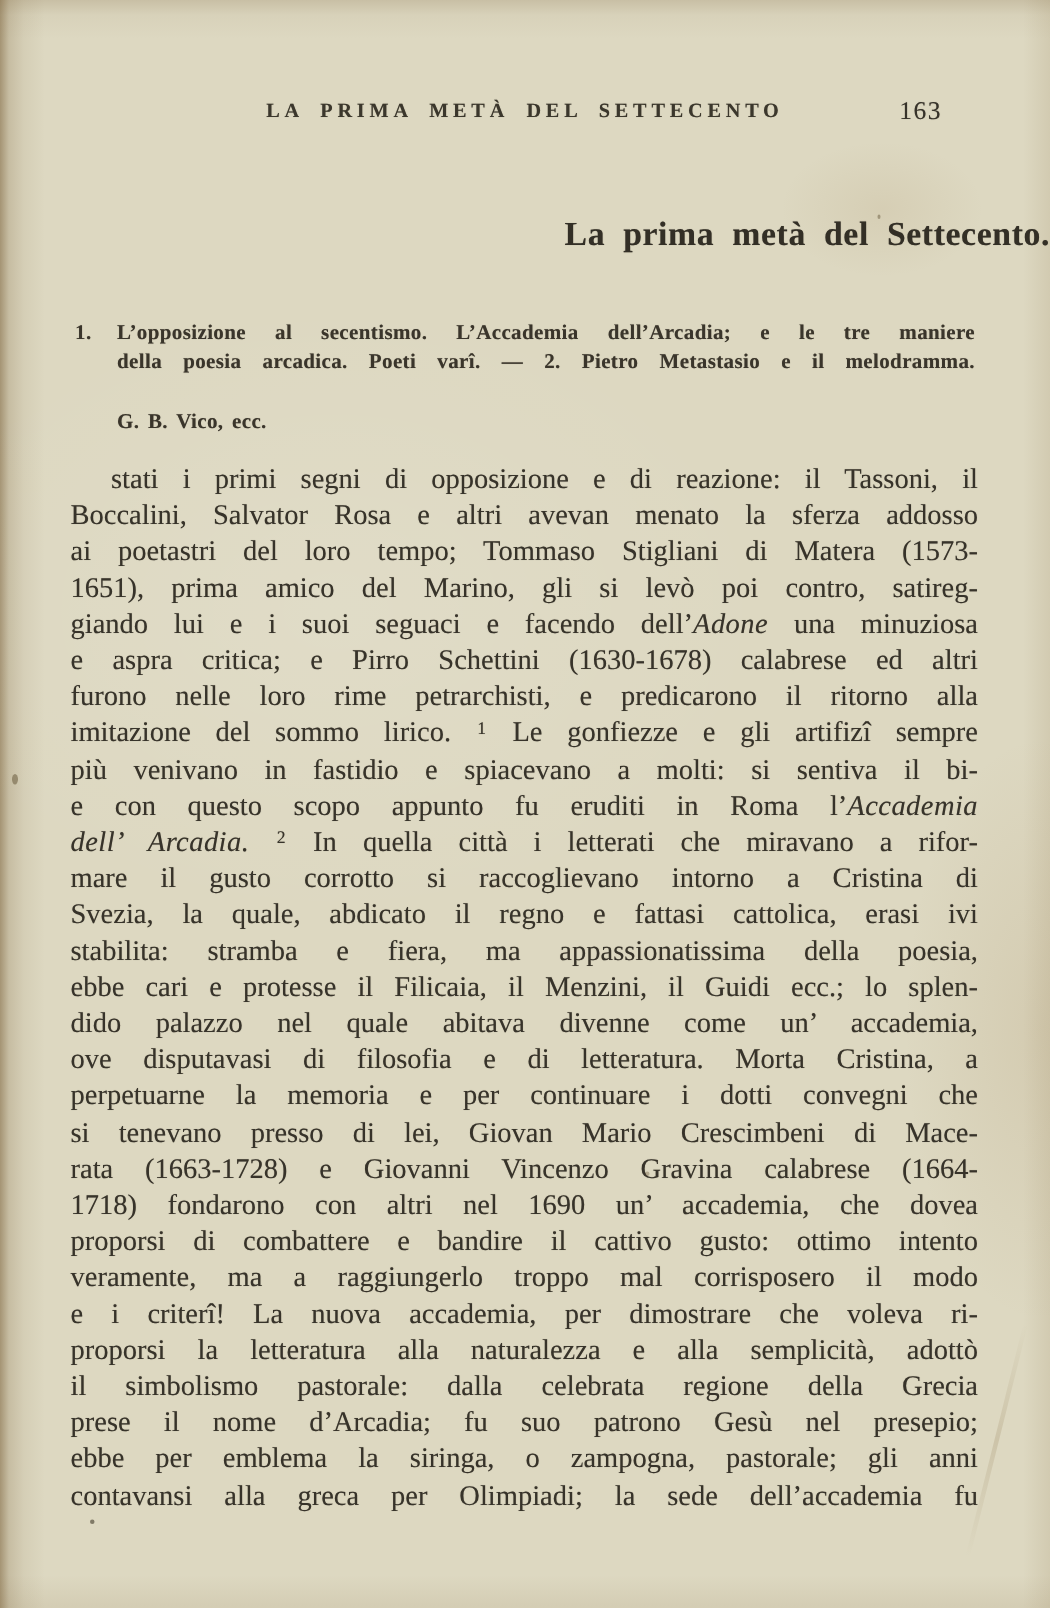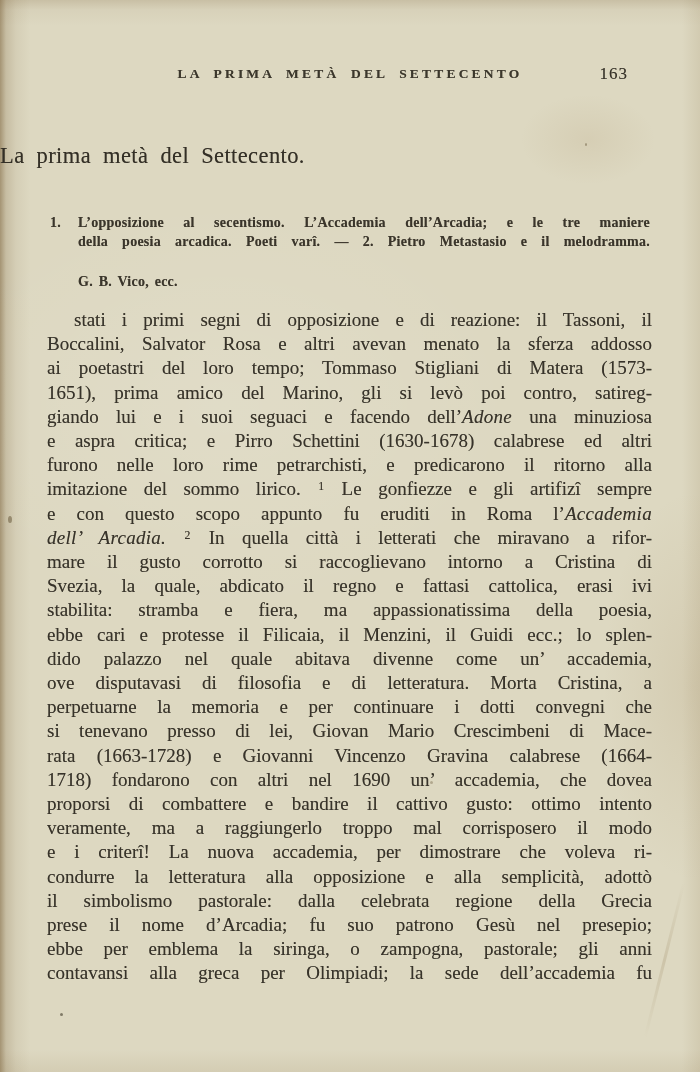--- a/index.html
+++ b/index.html
@@ -27,22 +27,22 @@
     display:block;text-align:center;
     font-size:13.5px;font-weight:bold;letter-spacing:3.2px;word-spacing:5px;
     color:#3b372c;
   }
   .page-number{
     position:absolute;top:-2px;right:72px;
     font-size:17px;letter-spacing:1px;color:#37332a;
   }
   
   .main-title{
-    position:absolute;top:143px;left:0;right:0;text-align:left;
-    font-size:22.5px;font-weight:normal;word-spacing:6px;letter-spacing:0.4px;
+    position:absolute;top:143px;left:0;right:0;text-align:right;
+    font-size:22.5px;font-weight:bold;word-spacing:6px;letter-spacing:0.4px;
     color:#332f26;
   }
   
   .summary{
     position:absolute;top:213px;left:50px;right:50px;
     display:flex;font-weight:bold;font-size:14px;line-height:19.4px;
     letter-spacing:0.25px;color:#3a352b;
   }
   .summary-number{flex:none;width:28px;}
   .summary-text{flex:1;}
@@ -92,36 +92,37 @@
 
   <div class="body-text">
       <div class="jline"><span>stati i primi segni di opposizione e di reazione: il Tassoni, il</span></div>
       <div class="jline"><span>Boccalini, Salvator Rosa e altri avevan menato la sferza addosso</span></div>
       <div class="jline"><span>ai poetastri del loro tempo; Tommaso Stigliani di Matera (1573-</span></div>
       <div class="jline"><span>1651), prima amico del Marino, gli si levò poi contro, satireg-</span></div>
       <div class="jline"><span>giando lui e i suoi seguaci e facendo dell’</span><em>Adone</em><span> una minuziosa</span></div>
       <div class="jline"><span>e aspra critica; e Pirro Schettini (1630-1678) calabrese ed altri</span></div>
       <div class="jline"><span>furono nelle loro rime petrarchisti, e predicarono il ritorno alla</span></div>
       <div class="jline"><span>imitazione del sommo lirico. </span><sup>1</sup><span> Le gonfiezze e gli artifizî sempre</span></div>
+      <div class="jline"><span>più venivano in fastidio e spiacevano a molti: si sentiva il bi-</span></div>
       <div class="jline"><span>e con questo scopo appunto fu eruditi in Roma l’</span><em>Accademia</em></div>
       <div class="jline"><em>dell’ Arcadia.</em><span> </span><sup>2</sup><span> In quella città i letterati che miravano a rifor-</span></div>
       <div class="jline"><span>mare il gusto corrotto si raccoglievano intorno a Cristina di</span></div>
       <div class="jline"><span>Svezia, la quale, abdicato il regno e fattasi cattolica, erasi ivi</span></div>
       <div class="jline"><span>stabilita: stramba e fiera, ma appassionatissima della poesia,</span></div>
       <div class="jline"><span>ebbe cari e protesse il Filicaia, il Menzini, il Guidi ecc.; lo splen-</span></div>
       <div class="jline"><span>dido palazzo nel quale abitava divenne come un’ accademia,</span></div>
       <div class="jline"><span>ove disputavasi di filosofia e di letteratura. Morta Cristina, a</span></div>
       <div class="jline"><span>perpetuarne la memoria e per continuare i dotti convegni che</span></div>
       <div class="jline"><span>si tenevano presso di lei, Giovan Mario Crescimbeni di Mace-</span></div>
       <div class="jline"><span>rata (1663-1728) e Giovanni Vincenzo Gravina calabrese (1664-</span></div>
       <div class="jline"><span>1718) fondarono con altri nel 1690 un’ accademia, che dovea</span></div>
       <div class="jline"><span>proporsi di combattere e bandire il cattivo gusto: ottimo intento</span></div>
       <div class="jline"><span>veramente, ma a raggiungerlo troppo mal corrisposero il modo</span></div>
       <div class="jline"><span>e i criterî! La nuova accademia, per dimostrare che voleva ri-</span></div>
-      <div class="jline"><span>condurre la letteratura alla opposizione e alla semplicità, adottò</span></div>
+      <div class="jline"><span>proporsi la letteratura alla naturalezza e alla semplicità, adottò</span></div>
       <div class="jline"><span>il simbolismo pastorale: dalla celebrata regione della Grecia</span></div>
       <div class="jline"><span>prese il nome d’Arcadia; fu suo patrono Gesù nel presepio;</span></div>
       <div class="jline"><span>ebbe per emblema la siringa, o zampogna, pastorale; gli anni</span></div>
       <div class="jline"><span>contavansi alla greca per Olimpiadi; la sede dell’accademia fu</span></div>
     </div>
 
   <div class="speck speck-1"></div>
   <div class="speck speck-2"></div>
   <div class="speck speck-3"></div>
   <div class="speck speck-4"></div>

